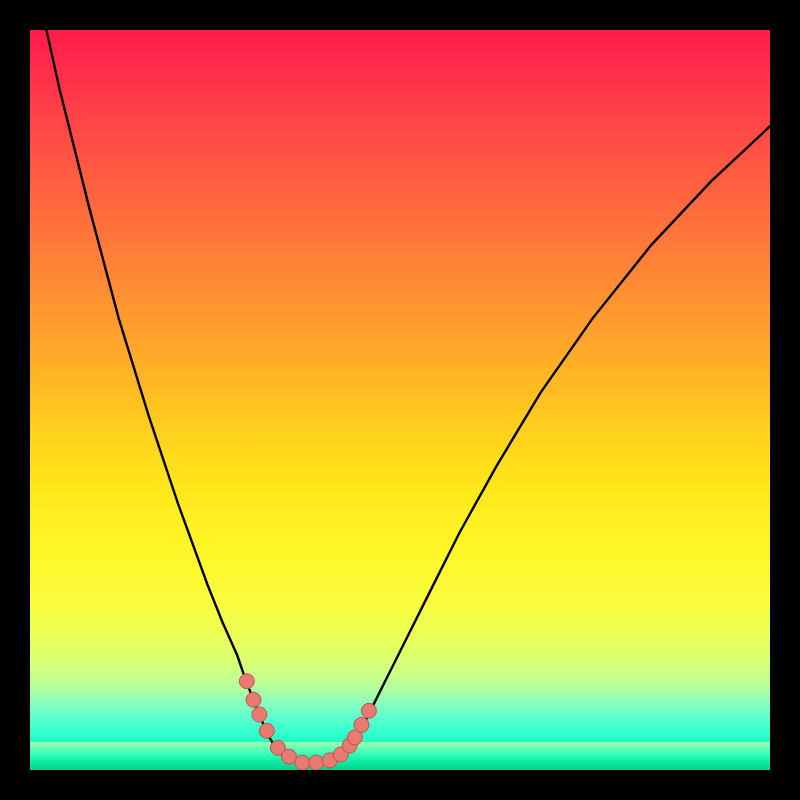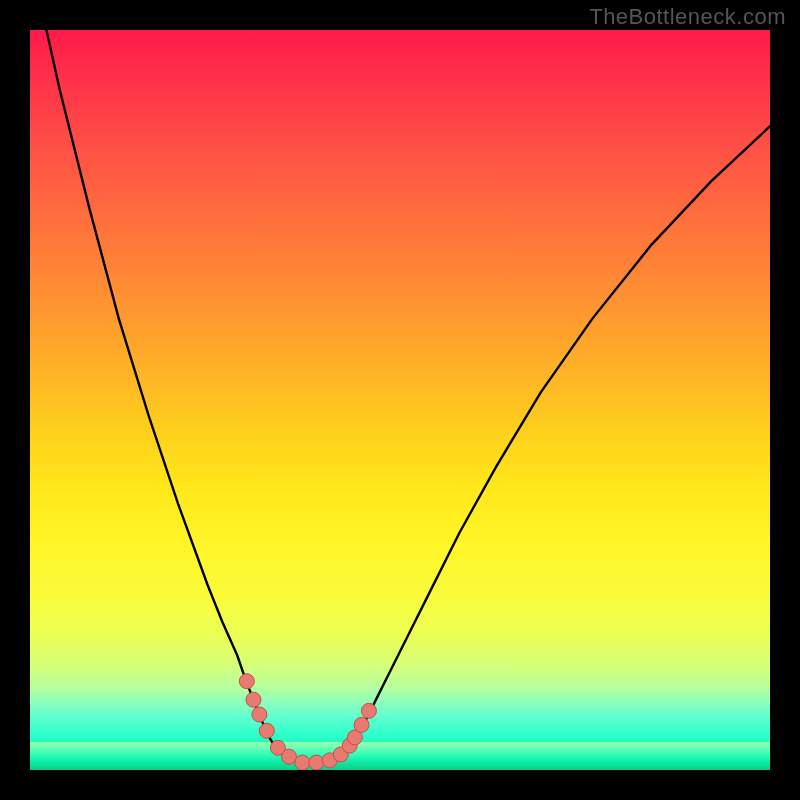--- a/index.html
+++ b/index.html
@@ -80,21 +80,20 @@
     position: absolute;
     inset: 0;
     width: 100%;
     height: 100%;
   }
 </style>
 </head>
 <body>
 
 <div class="outer-frame">
-  <div class="watermark">TheBottleneck.com</div>
 
   <div class="plot-area">
     <div class="gradient-bg"></div>
     <div class="green-strip"></div>
 
     <svg class="curve-layer" viewBox="0 0 740 740" preserveAspectRatio="none">
       <path id="curve-path" fill="none" stroke="#000000" stroke-width="2.4" stroke-linecap="round" d="M0.00 -74.00 L29.60 59.20 L59.20 177.60 L88.80 288.60 L118.40 384.80 L148.00 473.60 L177.60 555.00 L192.40 592.00 L207.20 625.30 L216.08 651.20 L222.00 666.00 L227.92 680.80 L233.84 695.60 L239.76 708.18 L245.68 717.80 L253.08 725.20 L262.70 730.38 L273.80 732.60 L284.90 732.60 L296.00 731.12 L304.88 728.16 L312.28 723.72 L318.20 717.80 L324.12 710.40 L333.00 695.60 L344.10 673.40 L358.90 643.80 L377.40 606.80 L399.60 562.40 L429.20 503.20 L466.20 436.60 L510.60 362.60 L562.40 288.60 L621.60 214.60 L680.80 151.70 L740.00 96.20"></path>
       <g id="marker-group">
           <circle cx="216.82" cy="651.20" r="7.5" fill="#e77a71" stroke="#c44f47" stroke-width="1"></circle>
           <circle cx="223.48" cy="669.70" r="7.5" fill="#e77a71" stroke="#c44f47" stroke-width="1"></circle>

